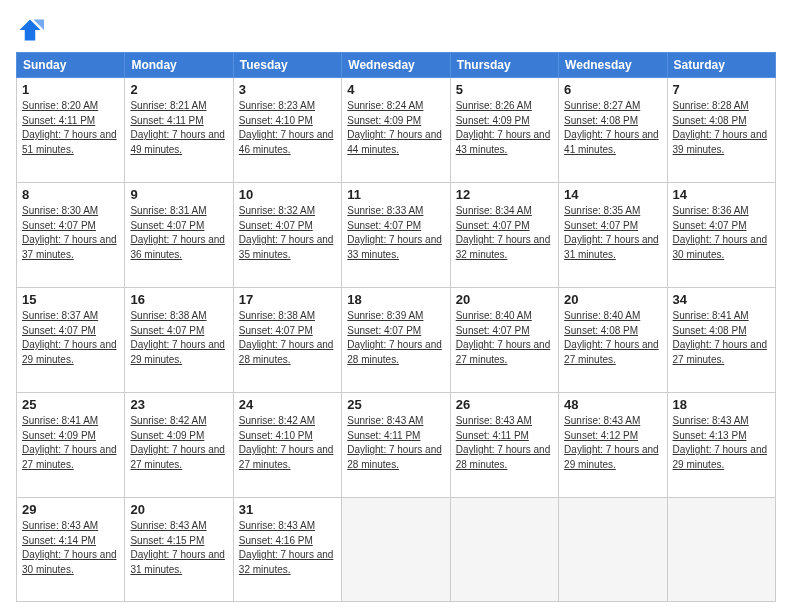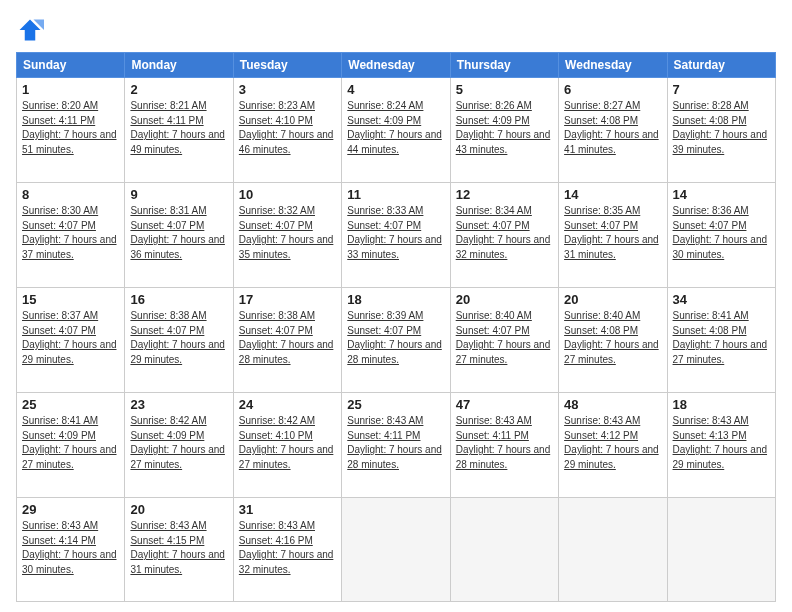--- a/index.html
+++ b/index.html
@@ -232,21 +232,21 @@
           </td>
           <td>
             <span class="day-num">24</span>
             <div class="cell-text">Sunrise: 8:42 AM<br>Sunset: 4:10 PM<br>Daylight: 7 hours and 27 minutes.</div>
           </td>
           <td>
             <span class="day-num">25</span>
             <div class="cell-text">Sunrise: 8:43 AM<br>Sunset: 4:11 PM<br>Daylight: 7 hours and 28 minutes.</div>
           </td>
           <td>
-            <span class="day-num">47</span>
+            <span class="day-num">26</span>
             <div class="cell-text">Sunrise: 8:43 AM<br>Sunset: 4:11 PM<br>Daylight: 7 hours and 28 minutes.</div>
           </td>
           <td>
             <span class="day-num">48</span>
             <div class="cell-text">Sunrise: 8:43 AM<br>Sunset: 4:12 PM<br>Daylight: 7 hours and 29 minutes.</div>
           </td>
           <td>
             <span class="day-num">18</span>
             <div class="cell-text">Sunrise: 8:43 AM<br>Sunset: 4:13 PM<br>Daylight: 7 hours and 29 minutes.</div>
           </td>

